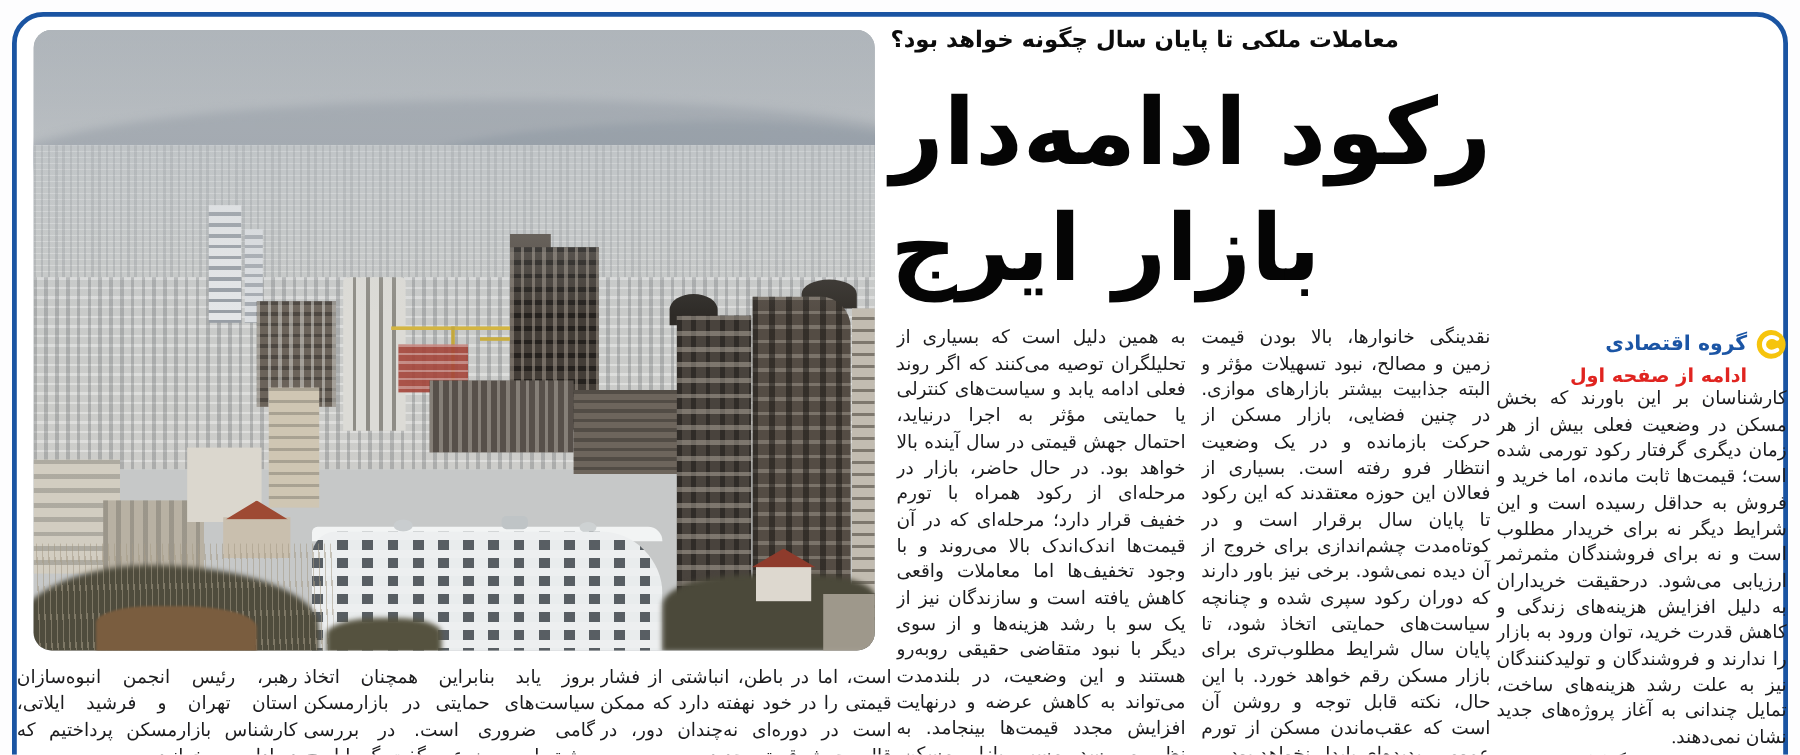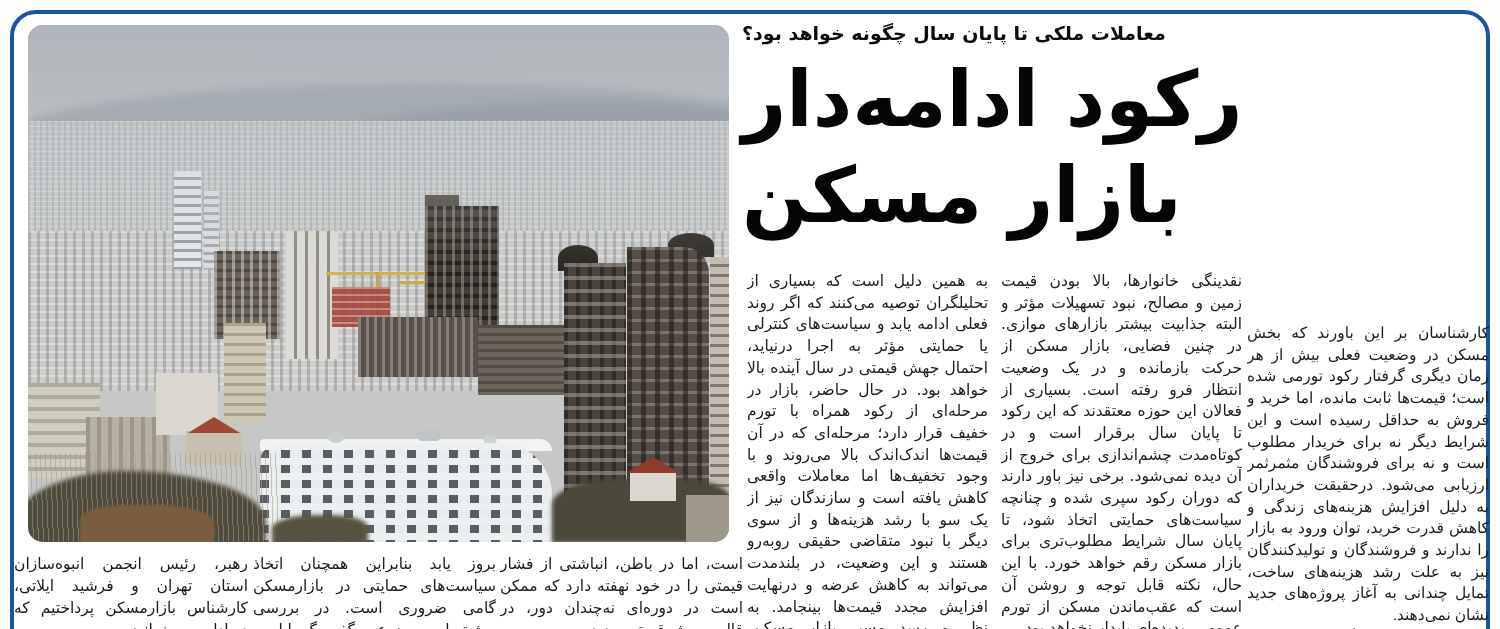--- a/index.html
+++ b/index.html
@@ -99,21 +99,21 @@
                 border-radius:40% 30% 0 0; filter:blur(2px); }
   .p-rhouse   { left:602px; top:446px; width:46px; height:30px; background:#ddd8cf; }
   .p-rhouse-roof { left:598px; top:432px; width:54px; height:16px; background:#8e3b2c;
                 clip-path:polygon(0 100%, 50% 0, 100% 100%); }
   .p-rwall    { left:658px; top:470px; width:43px; height:48px; background:#a7a195; opacity:.9; }
   .p-haze     { inset:0; background:linear-gradient(180deg, rgba(188,194,199,.5) 0%, rgba(200,204,206,.28) 26%, rgba(255,255,255,0) 46%); }
 
   
   .head-zone { position:absolute; left:742px; top:22px; width:746px; text-align:left; direction:rtl; }
   .kicker   { font-size:19px; font-weight:bold; color:#0c0c0c; letter-spacing:0; }
-  .headline { margin-top:8px; font-size:77px; font-weight:900; color:#050505; line-height:96px; }
+  .headline { margin-top:20px; font-size:77px; font-weight:900; color:#050505; line-height:96px; }
 
   
   .col { position:absolute; top:271px; height:358px; overflow:hidden; direction:rtl;
          font-size:15.5px; line-height:21.7px; color:#1c1c1e; text-align:justify; white-space:pre-line; }
   .col-a { left:1247px; width:242px; top:322px; height:307px;font-family:Liberation Serif, serif; }
   .col-b { left:1001px; width:241px; }
   .col-c { left:747px;  width:241px; }
 
   .byline { position:absolute; left:1247px; top:274px; width:242px; direction:rtl; }
   .byline-row1 { display:flex; align-items:center; gap:7px; }
@@ -177,24 +177,34 @@
     <div class="p-rhouse"></div>
     <div class="p-rhouse-roof"></div>
     <div class="p-rwall"></div>
     <div class="p-haze"></div>
   </div>
 
   <div class="head-zone">
     <div class="kicker">معاملات ملکی تا پایان سال چگونه خواهد بود؟</div>
     <div class="headline">
       <div>رکود ادامه‌دار</div>
-      <div>بازار مسکن</div>
+      <div>بازار ایرج</div>
     </div>
   </div>
 
+  <div class="byline">
+    <div class="byline-row1">
+      <svg class="byline-icon" viewBox="0 0 26 26">
+        <circle cx="13" cy="13" r="12" fill="#f6c40d"></circle>
+        <path d="M18 8.2 C12.2 4.8, 7 8.6, 7 13 c0 4.4, 5 8.2, 11 4.6" stroke="#ffffff" stroke-width="3.4" fill="none" stroke-linecap="round"></path>
+      </svg>
+      <span class="byline-group">گروه اقتصادی</span>
+    </div>
+    <div class="byline-cont">ادامه از صفحه اول</div>
+  </div>
 
   <div class="col col-a">کارشناسان بر این باورند که بخش مسکن در وضعیت فعلی بیش از هر زمان دیگری گرفتار رکود تورمی شده است؛ قیمت‌ها ثابت مانده، اما خرید و فروش به حداقل رسیده است و این شرایط دیگر نه برای خریدار مطلوب است و نه برای فروشندگان مثمرثمر ارزیابی می‌شود. درحقیقت خریداران به دلیل افزایش هزینه‌های زندگی و کاهش قدرت خرید، توان ورود به بازار را ندارند و فروشندگان و تولیدکنندگان نیز به علت رشد هزینه‌های ساخت، تمایل چندانی به آغاز پروژه‌های جدید نشان نمی‌دهند.
 در این میان، سرمایه‌گذاران نیز مسیر خود را به سمت بازارهای نقدشونده‌تر و سودآورتر همچون ارز و طلا تغییر داده‌اند. درواقع، رکود فعلی مسکن نتیجه تلاقی چند عامل اقتصادی است؛ کاهش</div>
   <div class="col col-b">نقدینگی خانوارها، بالا بودن قیمت زمین و مصالح، نبود تسهیلات مؤثر و البته جذابیت بیشتر بازارهای موازی. در چنین فضایی، بازار مسکن از حرکت بازمانده و در یک وضعیت انتظار فرو رفته است. بسیاری از فعالان این حوزه معتقدند که این رکود تا پایان سال برقرار است و در کوتاه‌مدت چشم‌اندازی برای خروج از آن دیده نمی‌شود. برخی نیز باور دارند که دوران رکود سپری شده و چنانچه سیاست‌های حمایتی اتخاذ شود، تا پایان سال شرایط مطلوب‌تری برای بازار مسکن رقم خواهد خورد. با این حال، نکته قابل توجه و روشن آن است که عقب‌ماندن مسکن از تورم عمومی، پدیده‌ای پایدار نخواهد بود.
 تجربه‌های گذشته نشان داده‌اند که هرگاه این بازار برای مدتی از سایر بخش‌های اقتصادی جا می‌ماند، در دوره‌ای بعدی با جهشی شدید و ناگهانی خود را با تورم عمومی هماهنگ می‌کند.</div>
   <div class="col col-c">به همین دلیل است که بسیاری از تحلیلگران توصیه می‌کنند که اگر روند فعلی ادامه یابد و سیاست‌های کنترلی یا حمایتی مؤثر به اجرا درنیاید، احتمال جهش قیمتی در سال آینده بالا خواهد بود. در حال حاضر، بازار در مرحله‌ای از رکود همراه با تورم خفیف قرار دارد؛ مرحله‌ای که در آن قیمت‌ها اندک‌اندک بالا می‌روند و با وجود تخفیف‌ها اما معاملات واقعی کاهش یافته است و سازندگان نیز از یک سو با رشد هزینه‌ها و از سوی دیگر با نبود متقاضی حقیقی روبه‌رو هستند و این وضعیت، در بلندمدت می‌تواند به کاهش عرضه و درنهایت افزایش مجدد قیمت‌ها بینجامد. به نظر می‌رسد مسیر بازار مسکن، همچنان تحت تأثیر عوامل کلان اقتصادی نظیر نرخ تورم، نرخ بهره بانکی، سیاست‌های اعتباری بانک‌ها و وضعیت نقدینگی در جامعه قرار دارد.
 رکود فعلی نیز اگرچه نشانه‌ای از آرامش ظاهری</div>
 
   <div class="bcol bcol-r">است، اما در باطن، انباشتی از فشار قیمتی را در خود نهفته دارد که ممکن است در دوره‌ای نه‌چندان دور، در قالب جهش قیمتی جدید</div>
   <div class="bcol bcol-m">بروز یابد بنابراین همچنان اتخاذ سیاست‌های حمایتی در بازارمسکن گامی ضروری است. در بررسی بیش‌تر این موضوع به گفت‌وگو با ایرج</div>

